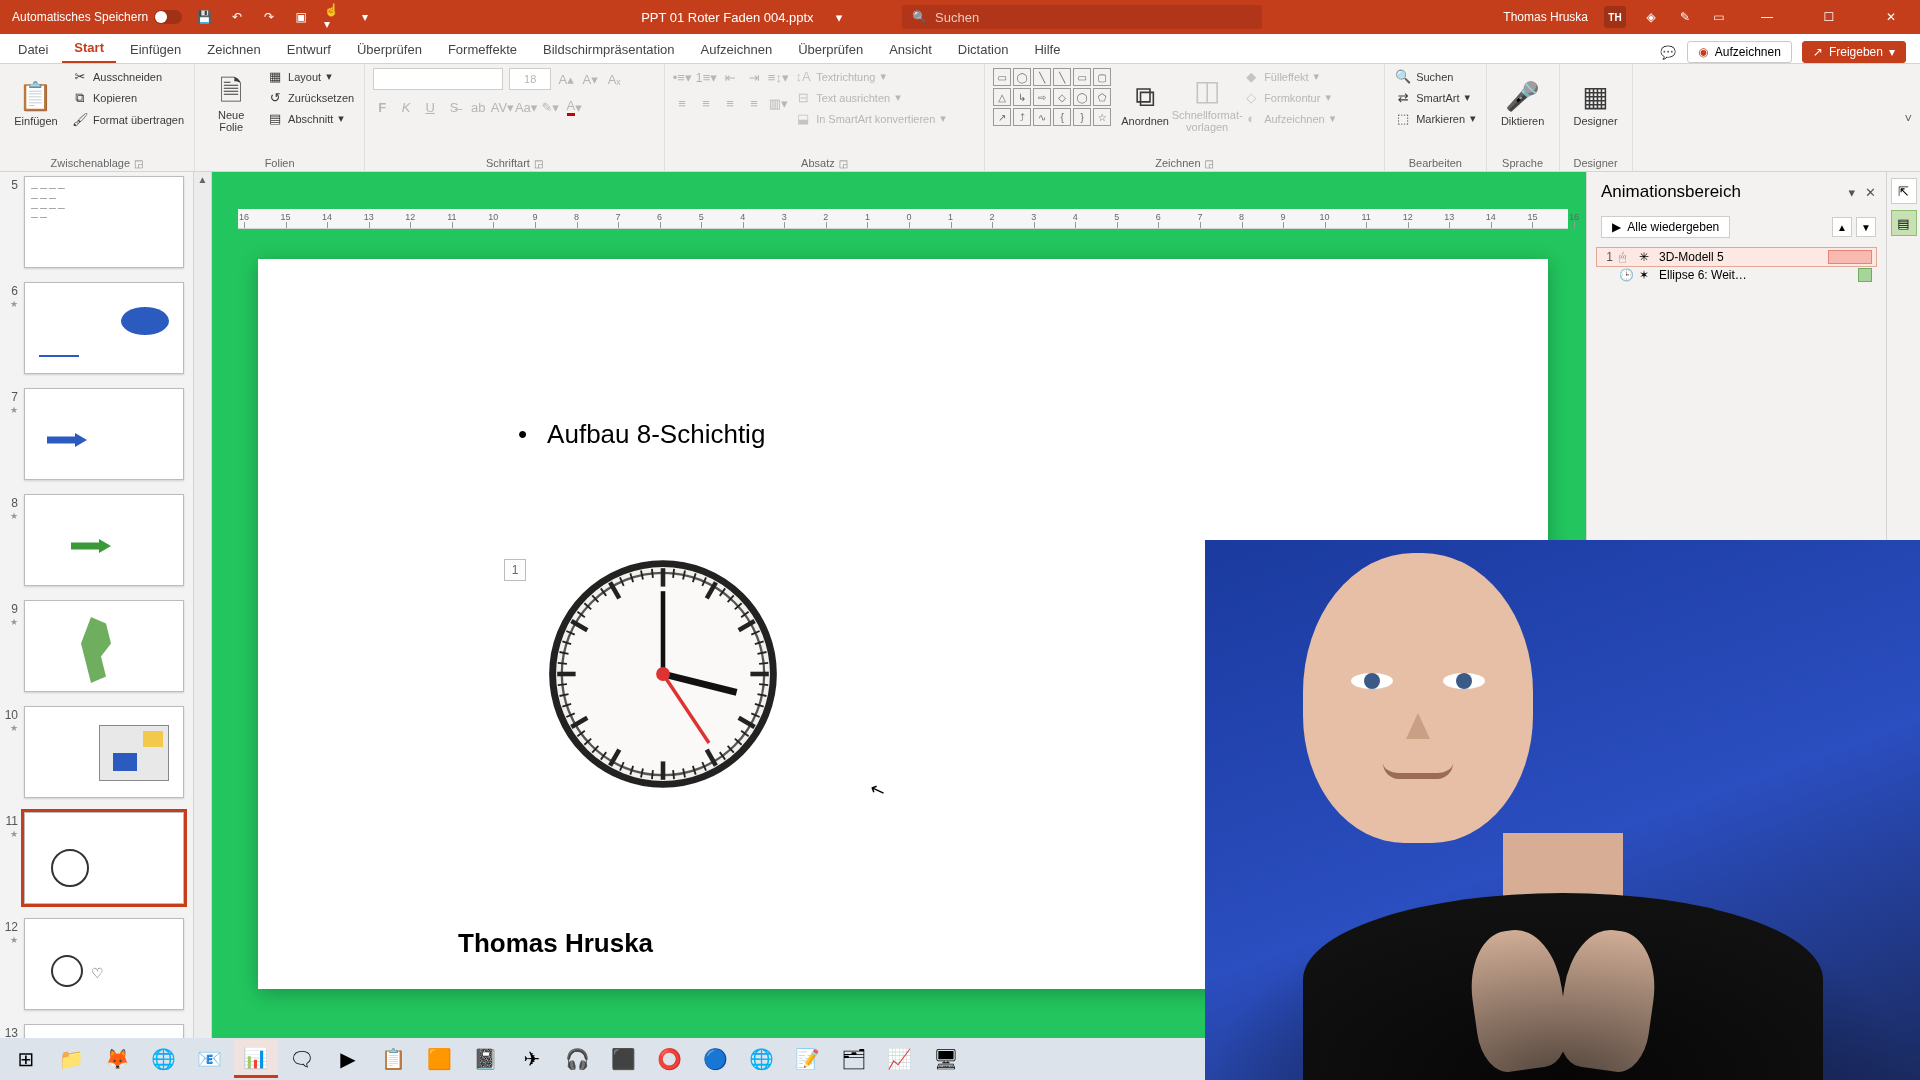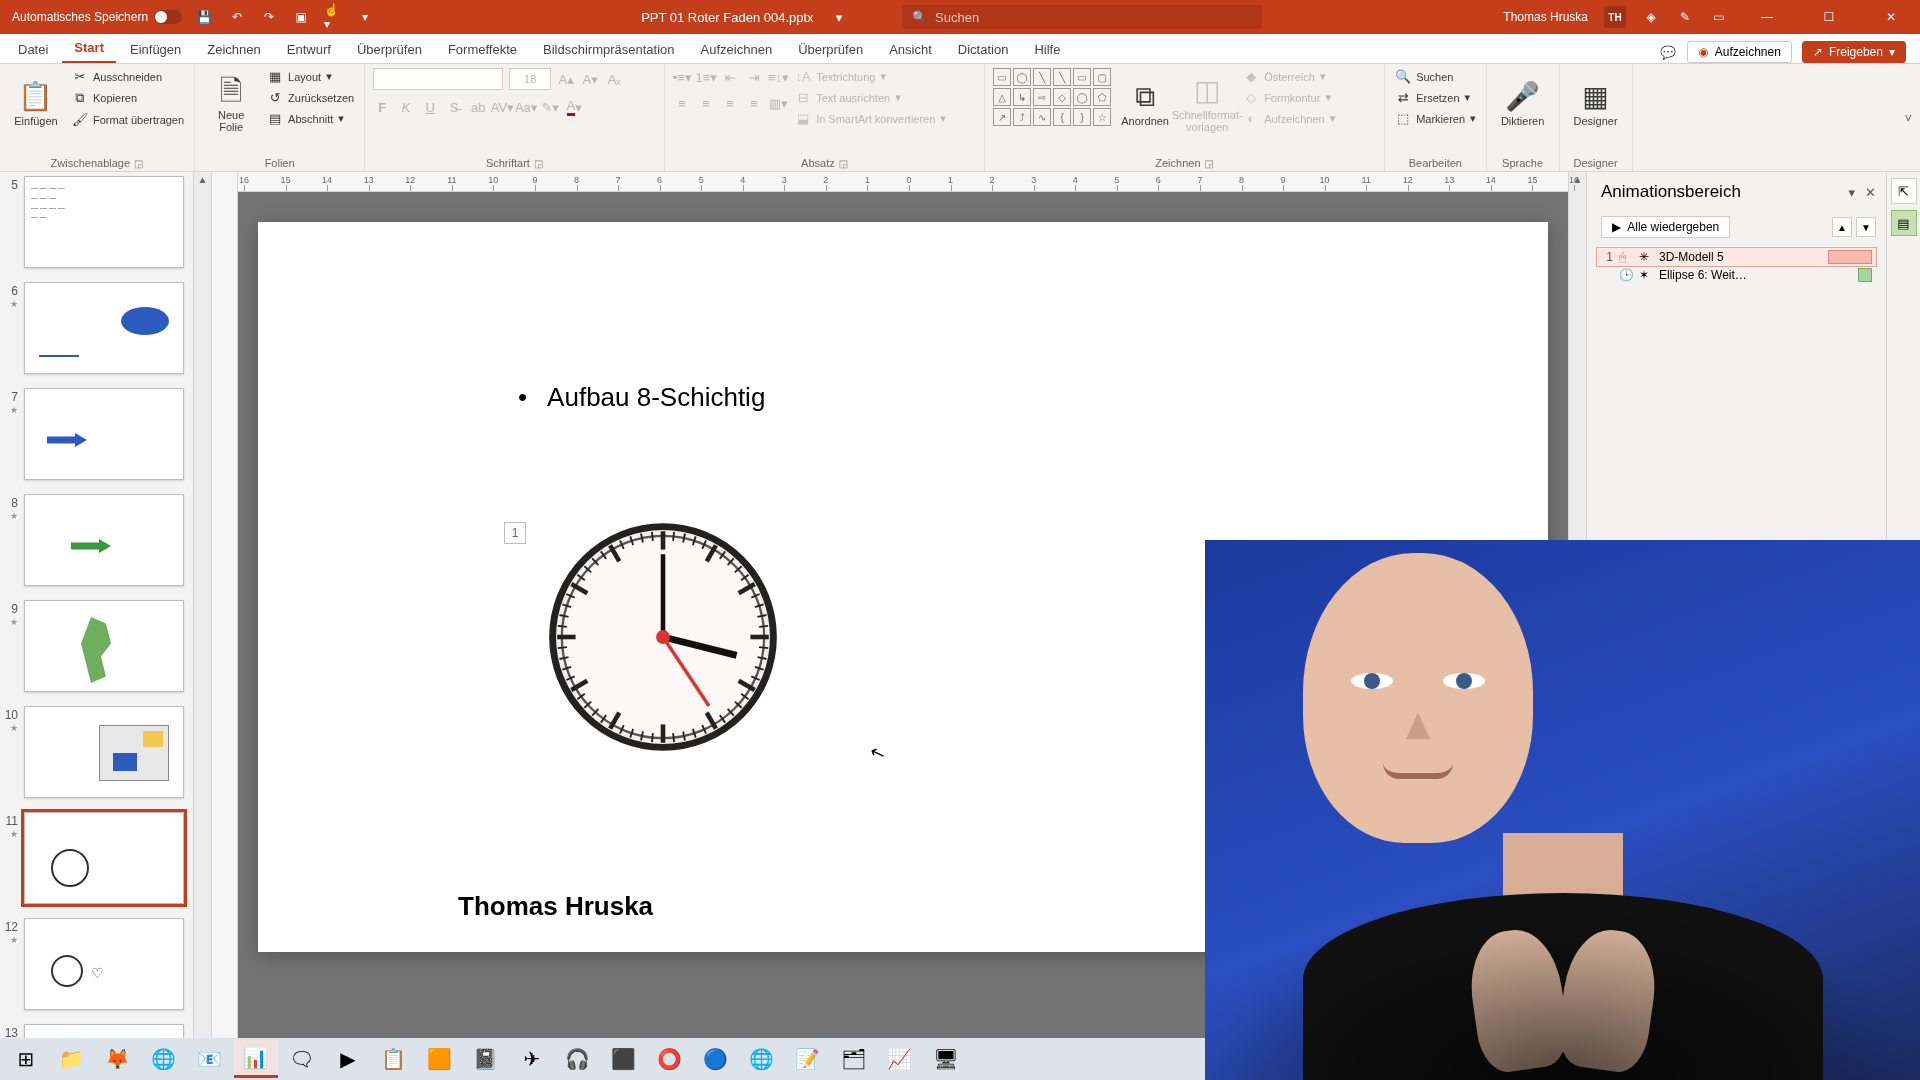--- a/index.html
+++ b/index.html
@@ -58,21 +58,21 @@
 .thumbs { flex:1; overflow:hidden; padding:4px 6px 4px 2px; display:flex; flex-direction:column; gap:14px;}
 .thumb-row{ display:flex; gap:6px; align-items:flex-start;}
 .thumb-num{ width:16px; text-align:right; font-size:12px; color:#555; padding-top:2px;}
 .thumb-star{ font-size:9px; color:#999; line-height:1; margin-top:2px; text-align:right; width:16px;}
 .thumb { width:160px; height:92px; background:#fff; border:1px solid #bcbcbc; position:relative; box-shadow:0 1px 2px rgba(0,0,0,.15);}
 .thumb.selected{ outline:3px solid #c43e1c;}
 .scroll-stub { width:18px; background:#ececec; border-left:1px solid #d4d4d4; display:flex; flex-direction:column; justify-content:space-between; align-items:center; font-size:10px; color:#666;}
 .scroll-stub div{padding:2px 0; cursor:pointer;}
 
 
-.canvaswrap { flex:1; background:#737373; display:flex; position:relative;}
+.canvaswrap { flex:1; background:#22c55e; display:flex; position:relative;align-items:center;}
 .vruler { width:26px; background:#f6f6f6; border-right:1px solid #d4d4d4;}
 .canvas-col{ flex:1; display:flex; flex-direction:column;}
 .hruler { height:20px; background:#f6f6f6; border-bottom:1px solid #d4d4d4; font-size:9px; color:#666; display:flex; align-items:flex-end; padding:0 4px; gap:0; position:relative;}
 .hruler .tick{ position:absolute; bottom:0; width:1px; height:6px; background:#999;}
 .hruler .ticklbl{ position:absolute; bottom:6px; transform:translateX(-50%); }
 .stage { flex:1; display:flex; align-items:flex-start; justify-content:center; padding:30px 20px; overflow:hidden; position:relative;}
 .slide { width:1290px; height:730px; background:#fff; box-shadow:0 4px 18px rgba(0,0,0,.25); position:relative;}
 .slide-title { position:absolute; left:180px; top:80px; font-size:42px; font-weight:400; display:flex; align-items:center; gap:30px;}
 .slide-title .u { text-decoration: underline wavy #cc0000 1px; text-decoration-skip-ink:none;}
 .slide-bullet { position:absolute; left:260px; top:160px; font-size:26px; display:flex; align-items:center; gap:20px;}
@@ -348,39 +348,39 @@
       <div class="bigbtn">
           <span class="ic">⧉</span>
           <span class="lbl">Anordnen</span>
         </div>
       <div class="bigbtn disabled">
           <span class="ic">◫</span>
           <span class="lbl" style="white-space:pre-line;">Schnellformat-
 vorlagen</span>
         </div>
       <div class="stack disabled">
-        <div class="small"><span class="ic">◆</span><span>Österreich</span> ▾</div>
+        <div class="small"><span class="ic">◆</span><span>Fülleffekt</span> ▾</div>
         <div class="small"><span class="ic">◇</span><span>Formkontur</span> ▾</div>
         <div class="small"><span class="ic">◐</span><span>Aufzeichnen</span> ▾</div>
       </div>
     </div>
     <div class="group-label">
         <span>Zeichnen</span>
         <span class="dbox">◲</span>
       </div>
   </div>
 
   <div class="group">
     <div class="group-body">
       <div class="stack">
         <div class="small">
             <span class="ic">🔍</span>
             <span>Suchen</span>
           </div>
-        <div class="small"><span class="ic">⇄</span><span>Ersetzen</span> ▾</div>
+        <div class="small"><span class="ic">⇄</span><span>SmartArt</span> ▾</div>
         <div class="small"><span class="ic">⬚</span><span>Markieren</span> ▾</div>
       </div>
     </div>
     <div class="group-label">
         <span>Bearbeiten</span>
       </div>
   </div>
 
   <div class="group">
     <div class="group-body">

